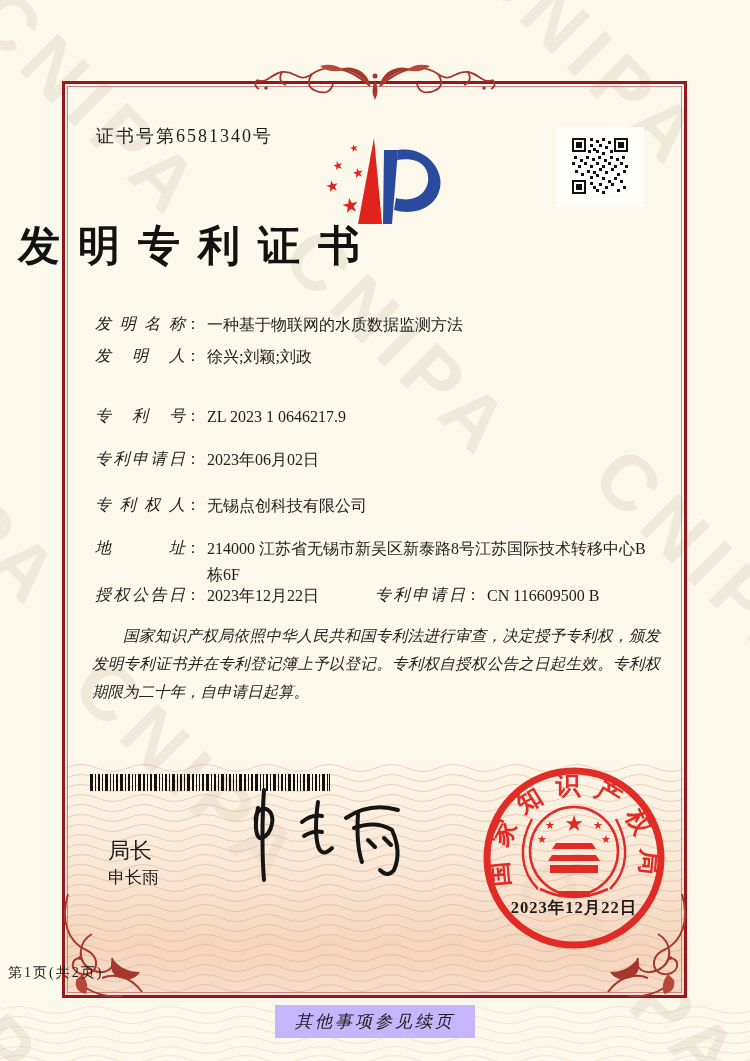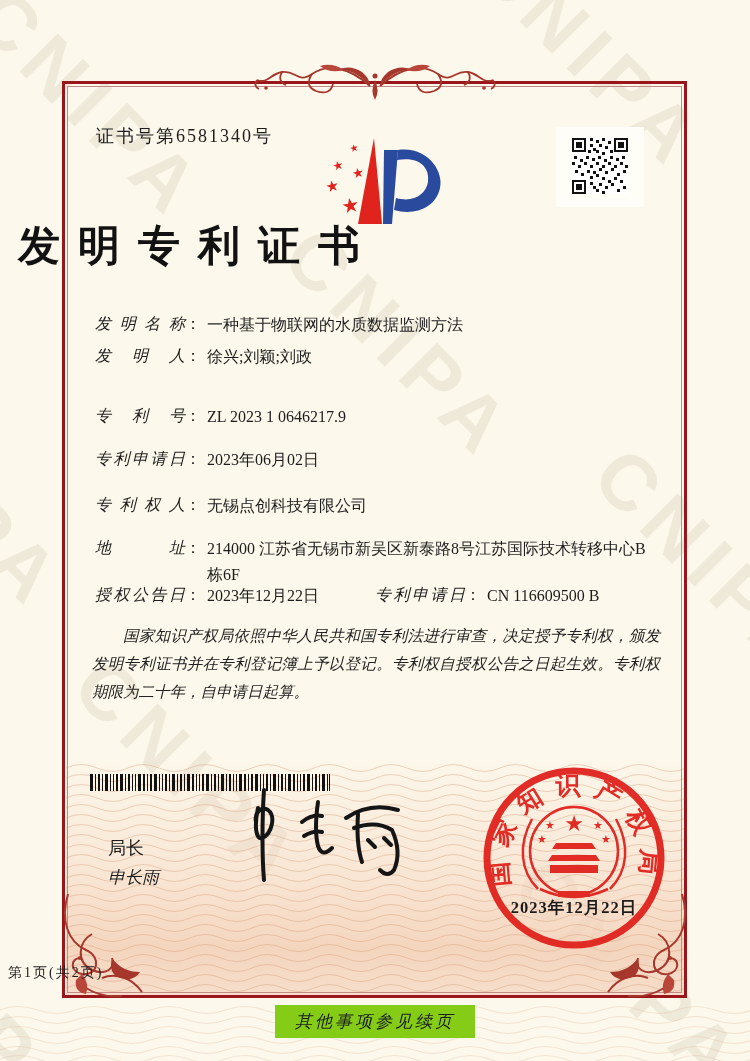--- a/index.html
+++ b/index.html
@@ -53,28 +53,28 @@
   .pair2 .flabel{width:90px;}
   
   .body-text{
     position:absolute;left:92px;top:622px;width:568px;
     font-size:15.5px;line-height:1.82;font-style:italic;
     font-family:"Liberation Serif","DejaVu Serif",serif;color:#222;
   }
   .body-text p{margin:0 0 4px 0;text-indent:2em;text-align:justify;}
   
   .barcode{position:absolute;left:90px;top:774px;}
-  .director-role{position:absolute;left:108px;top:836px;font-size:18px;font-family:"Liberation Sans","DejaVu Sans",sans-serif;}
-  .director-name{position:absolute;left:108px;top:866px;font-size:17px;font-family:"Liberation Sans","DejaVu Sans",sans-serif;font-style:italic;}
+  .director-role{position:absolute;left:108px;top:836px;font-size:22px;font-family:"Liberation Sans","DejaVu Sans",sans-serif;}
+  .director-name{position:absolute;left:108px;top:866px;font-size:17px;font-family:"Liberation Sans","DejaVu Sans",sans-serif;}
   .signature{position:absolute;left:218px;top:778px;}
   .seal{position:absolute;left:478px;top:763px;opacity:0.95;}
   .page-ind{position:absolute;left:8px;top:964px;width:100%;text-align:left;font-size:14px;letter-spacing:2px;}
   .note-box{
     position:absolute;left:50%;top:1005px;transform:translateX(-50%);
-    background:#84cc16;padding:5px 20px;font-size:17px;font-style:italic;
+    background:#c4b5fd;padding:5px 20px;font-size:17px;font-style:italic;
     letter-spacing:3px;white-space:nowrap;
   }
 </style>
 </head>
 <body>
 
 <span class="wm" style="left:20px;top:-30px">CNIPA</span>
 <span class="wm" style="left:520px;top:-80px">CNIPA</span>
 <span class="wm" style="left:330px;top:210px">CNIPA</span>
 <span class="wm" style="left:640px;top:430px">CNIPA</span>

